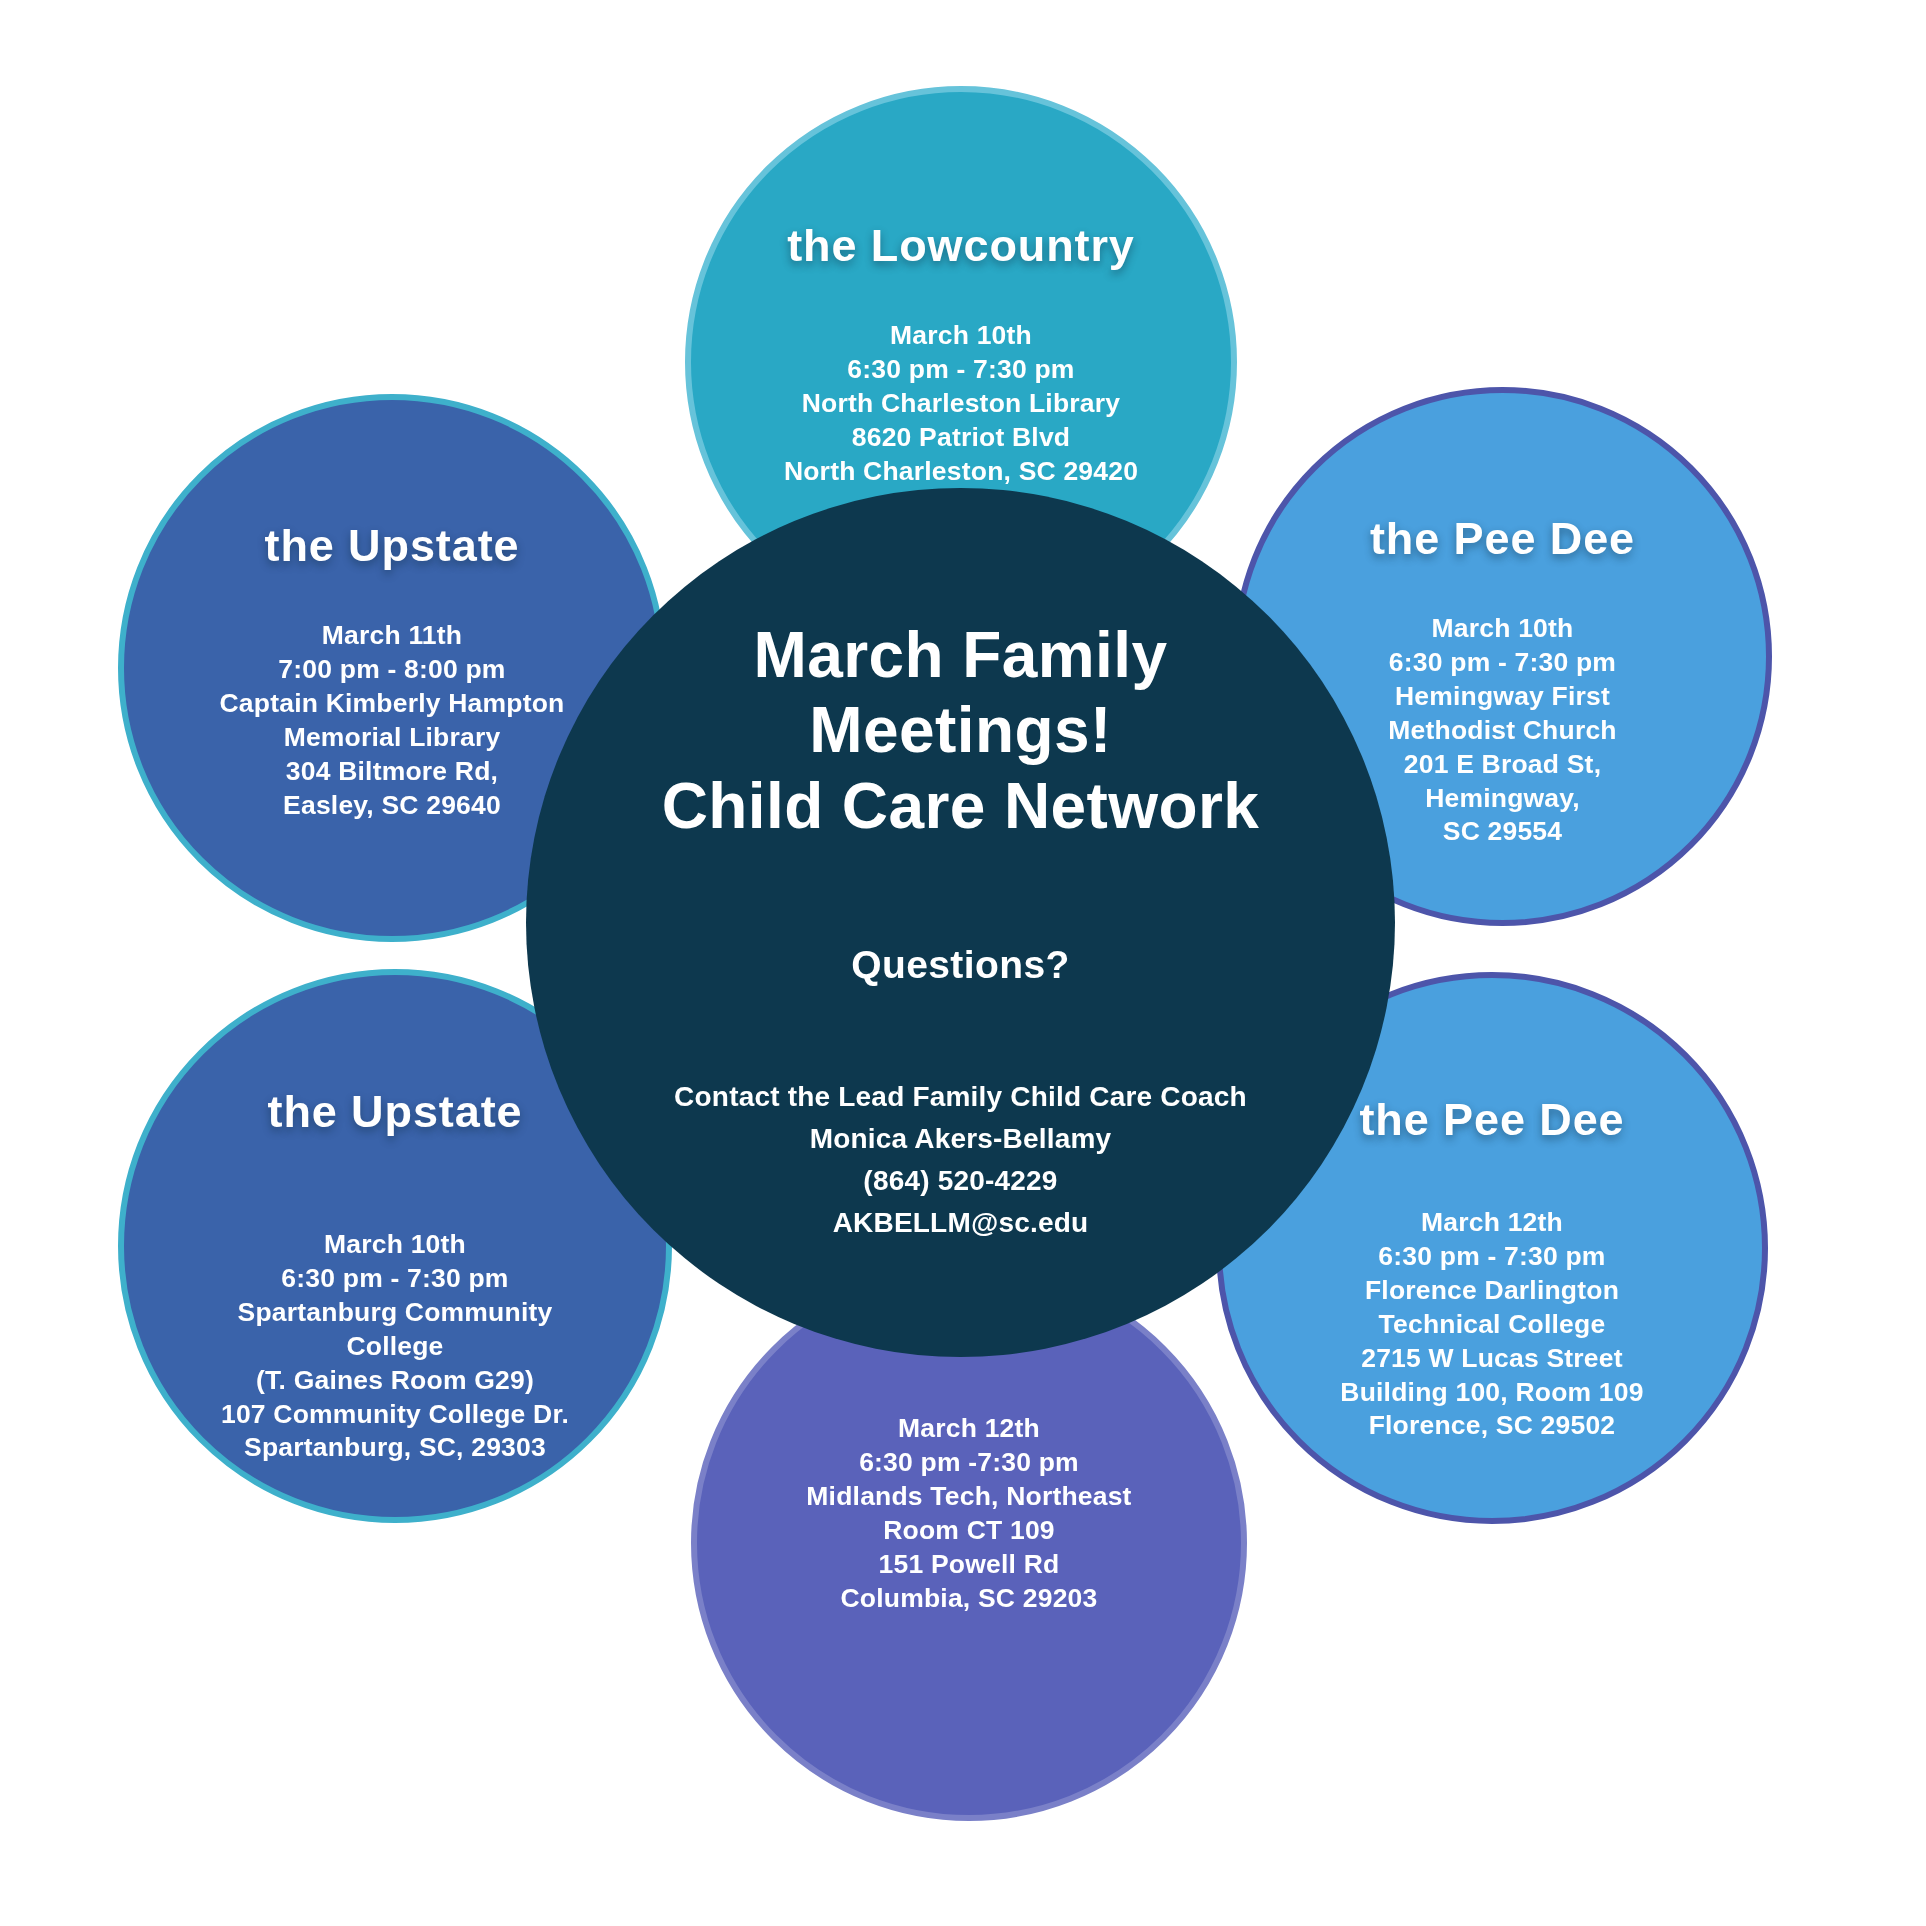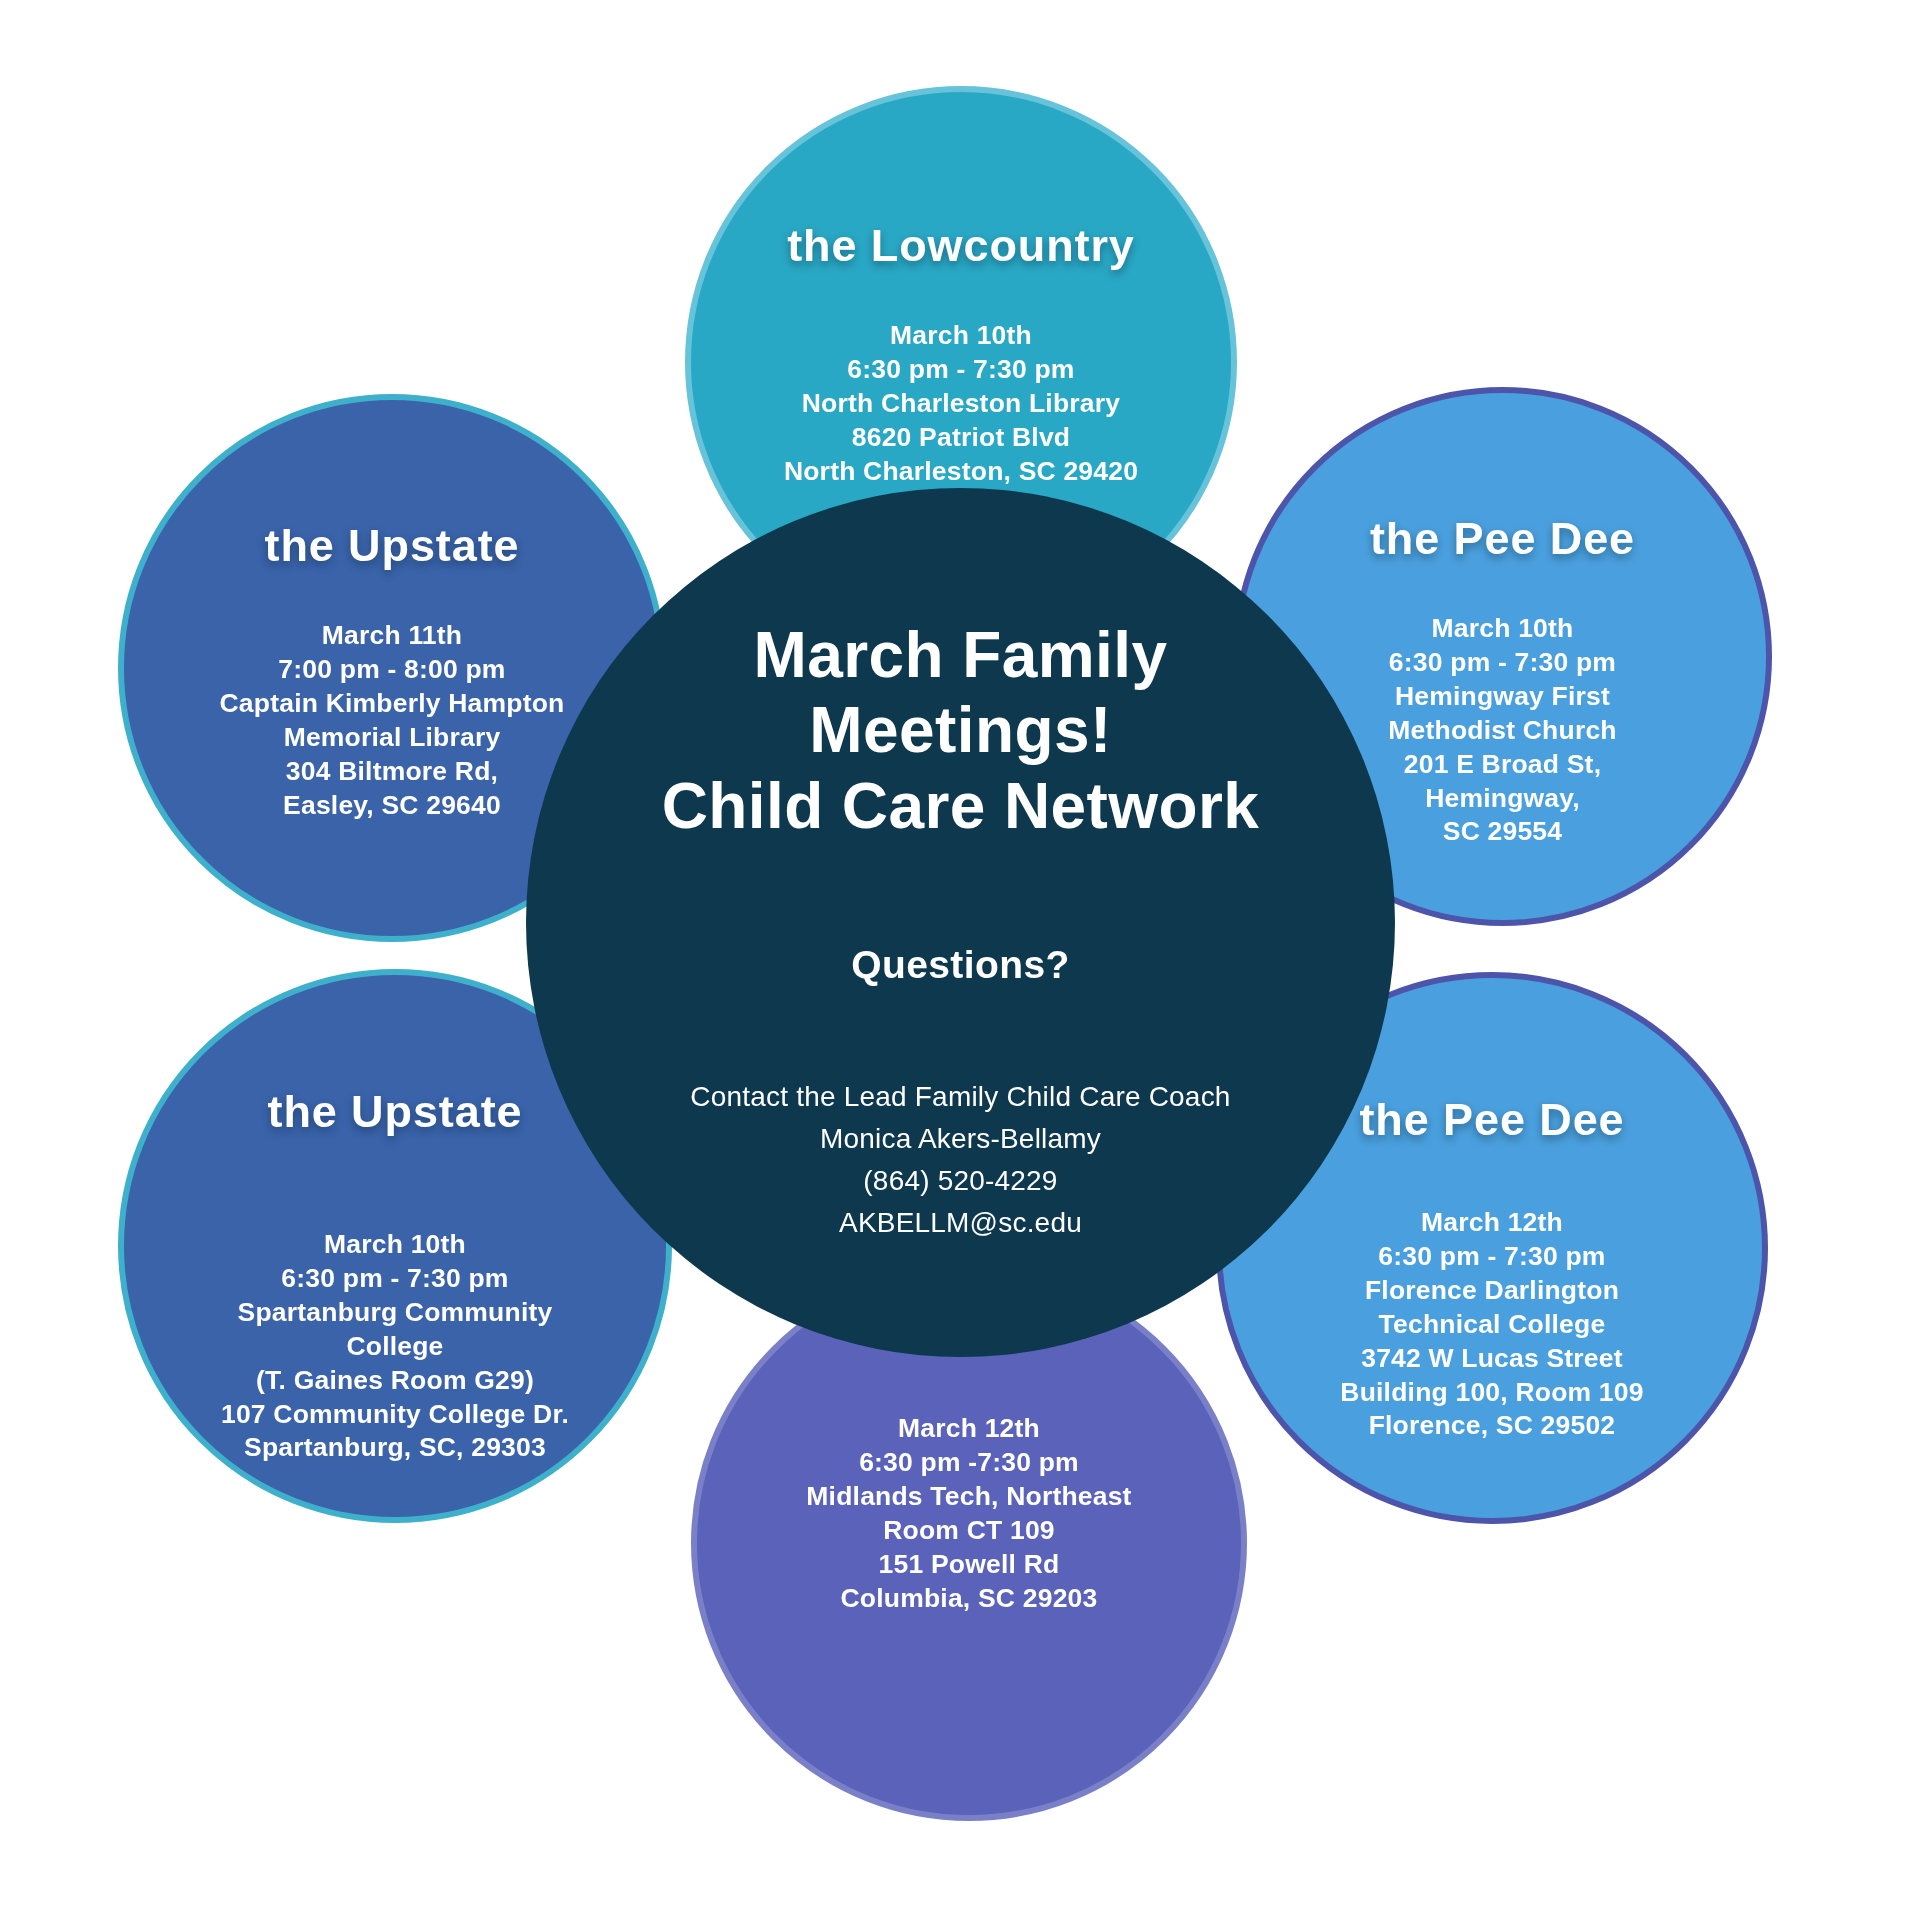--- a/index.html
+++ b/index.html
@@ -72,21 +72,21 @@
     letter-spacing: 0.4px;
   }
   .questions {
     font-weight: bold;
     font-size: 39px;
     margin-top: 51px;
     letter-spacing: 0.4px;
   }
   .contact { margin-top: 41px; }
   .contact > div {
-    font-weight: normal;
+    font-weight: bold;
     font-size: 28px;
     line-height: 1.5;
     letter-spacing: 0.2px;
   }
 </style>
 </head>
 <body>
 
 <div class="canvas">
 
@@ -139,21 +139,21 @@
       </div>
   </div>
 
   <div class="circle outer c-peedee-2" style="background: rgb(74, 160, 222); border-color: rgb(77, 85, 170);">
     <div class="region">the Pee Dee</div>
     <div class="details">
         <div>March 12th</div>
         <div>6:30 pm - 7:30 pm</div>
         <div>Florence Darlington</div>
         <div>Technical College</div>
-        <div>3742 W Lucas Street</div>
+        <div>2715 W Lucas Street</div>
         <div>Building 100, Room 109</div>
         <div>Florence, SC 29502</div>
       </div>
   </div>
 
   <div class="circle outer c-midlands" style="background: rgb(90, 98, 186); border-color: rgb(122, 128, 200);">
     <div class="details">
         <div>March 12th</div>
         <div>6:30 pm -7:30 pm</div>
         <div>Midlands Tech, Northeast</div>

